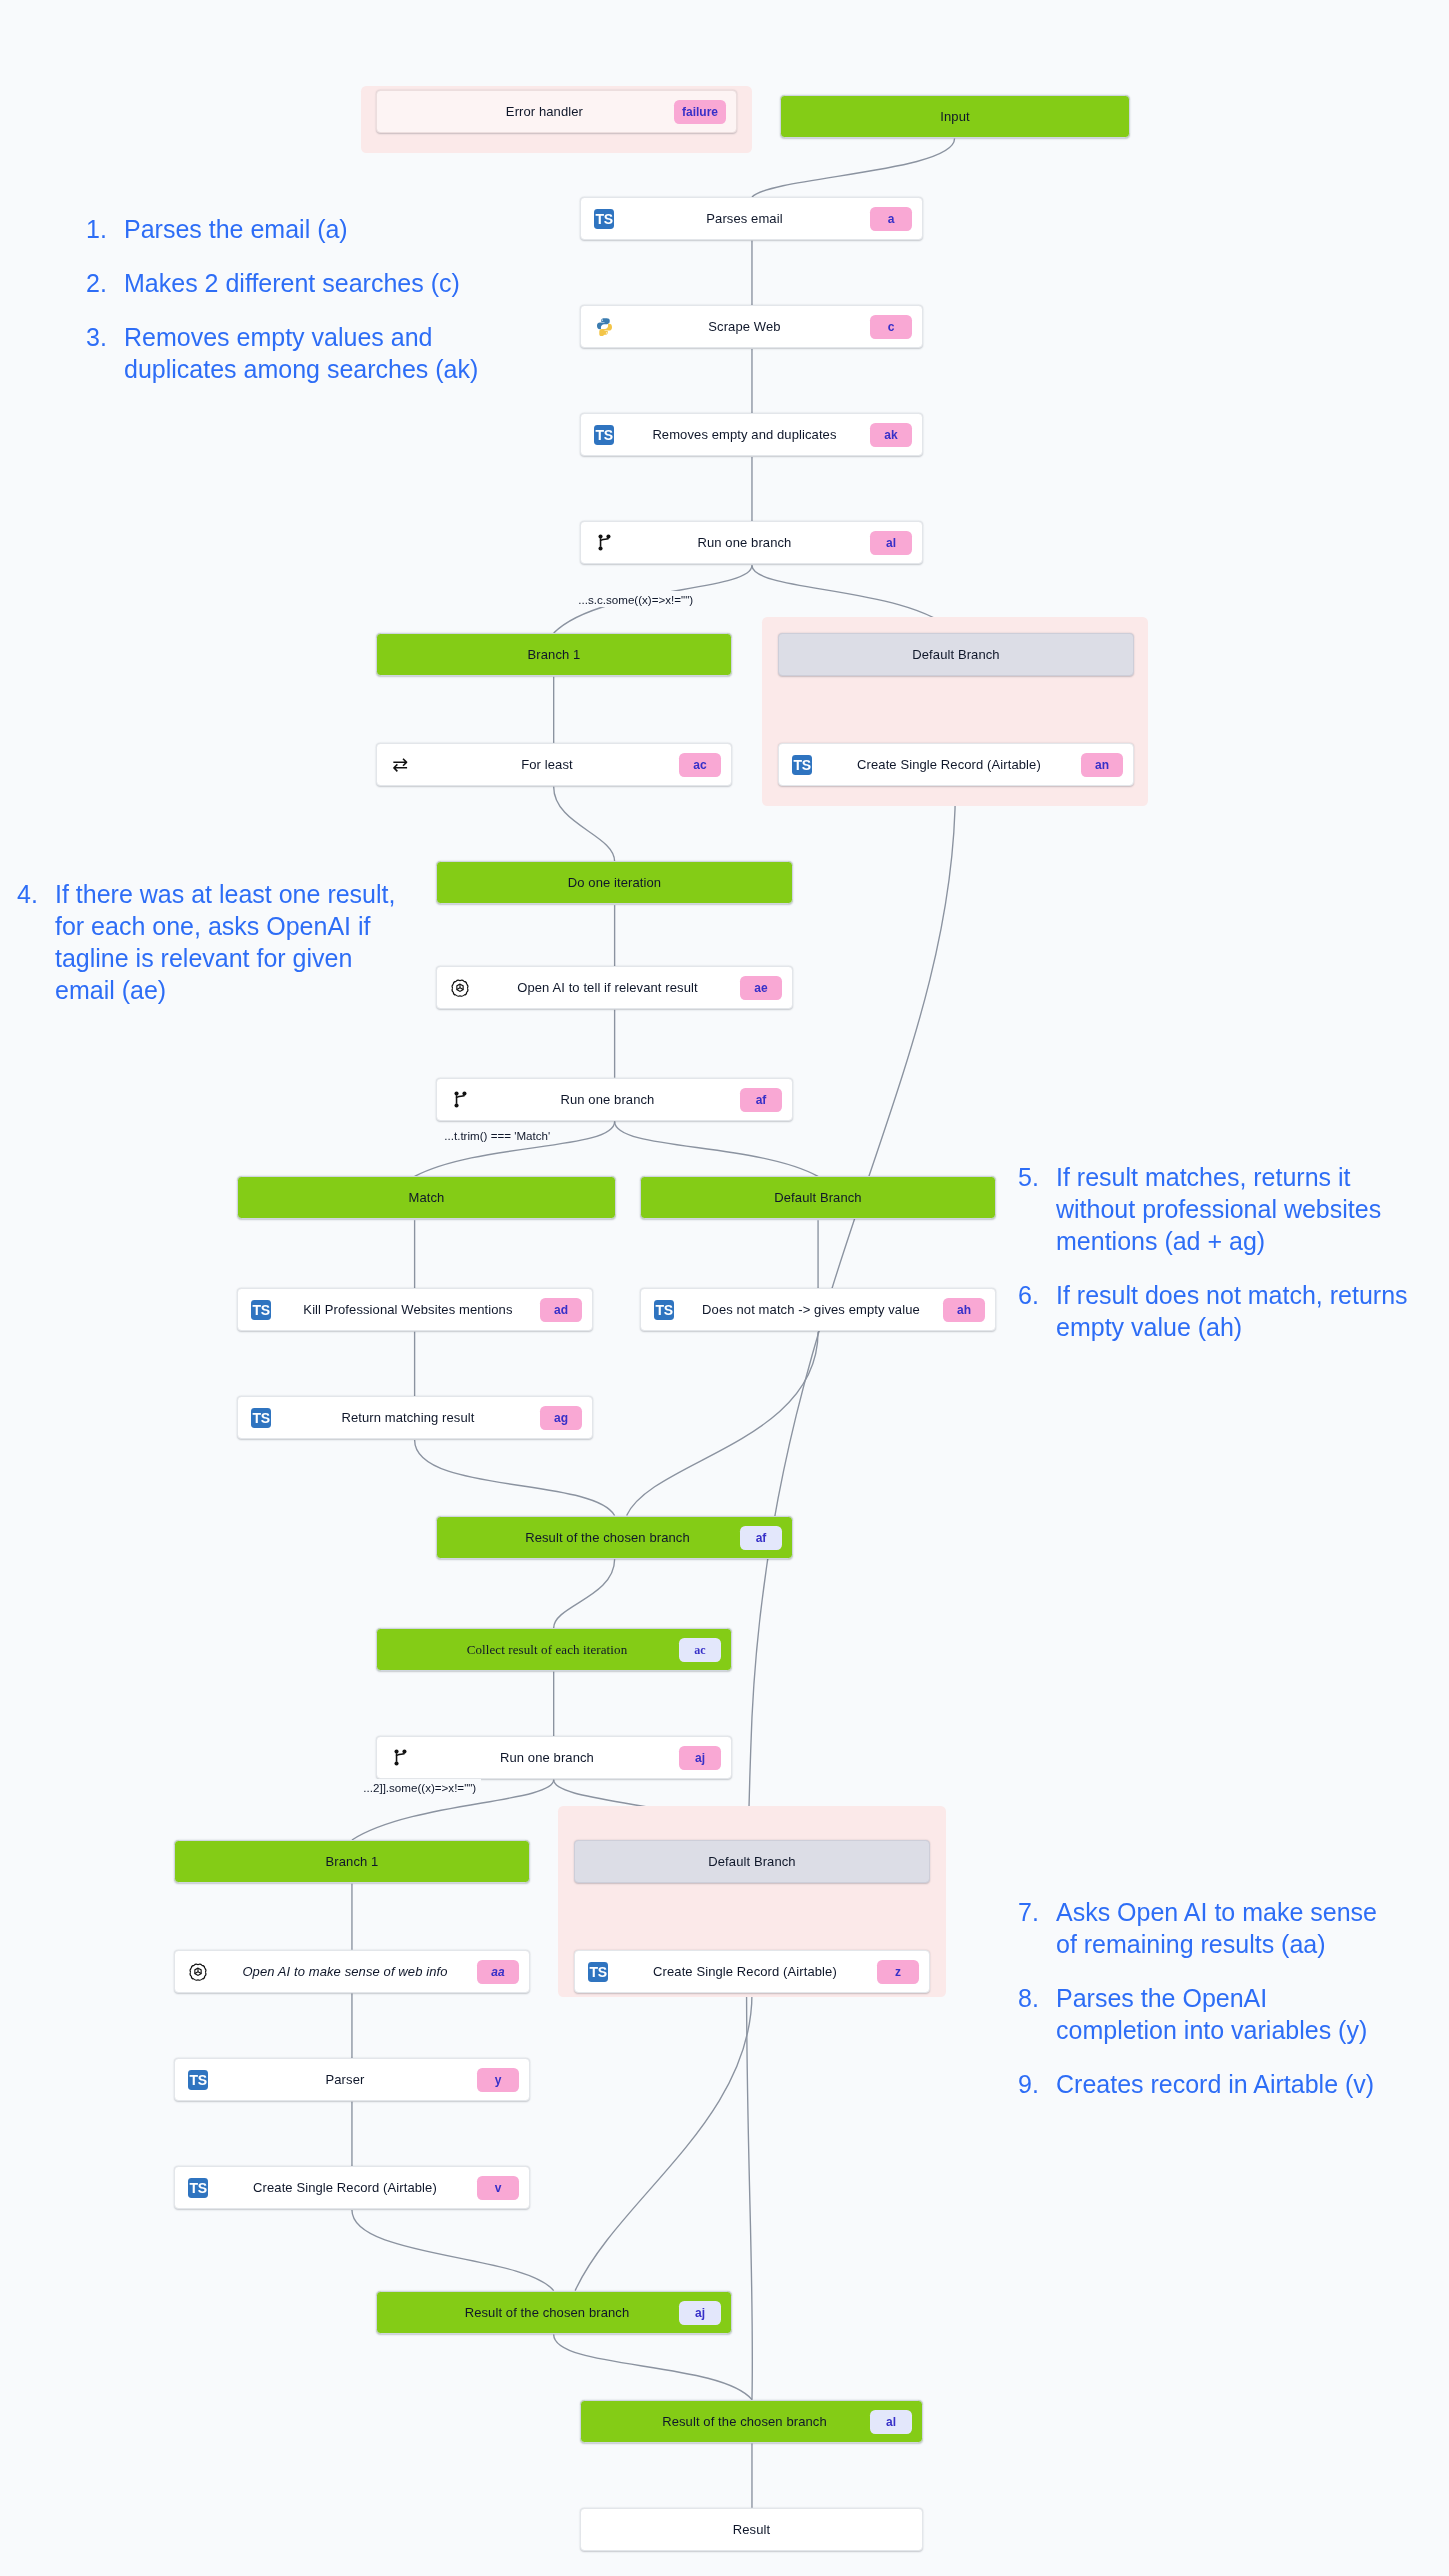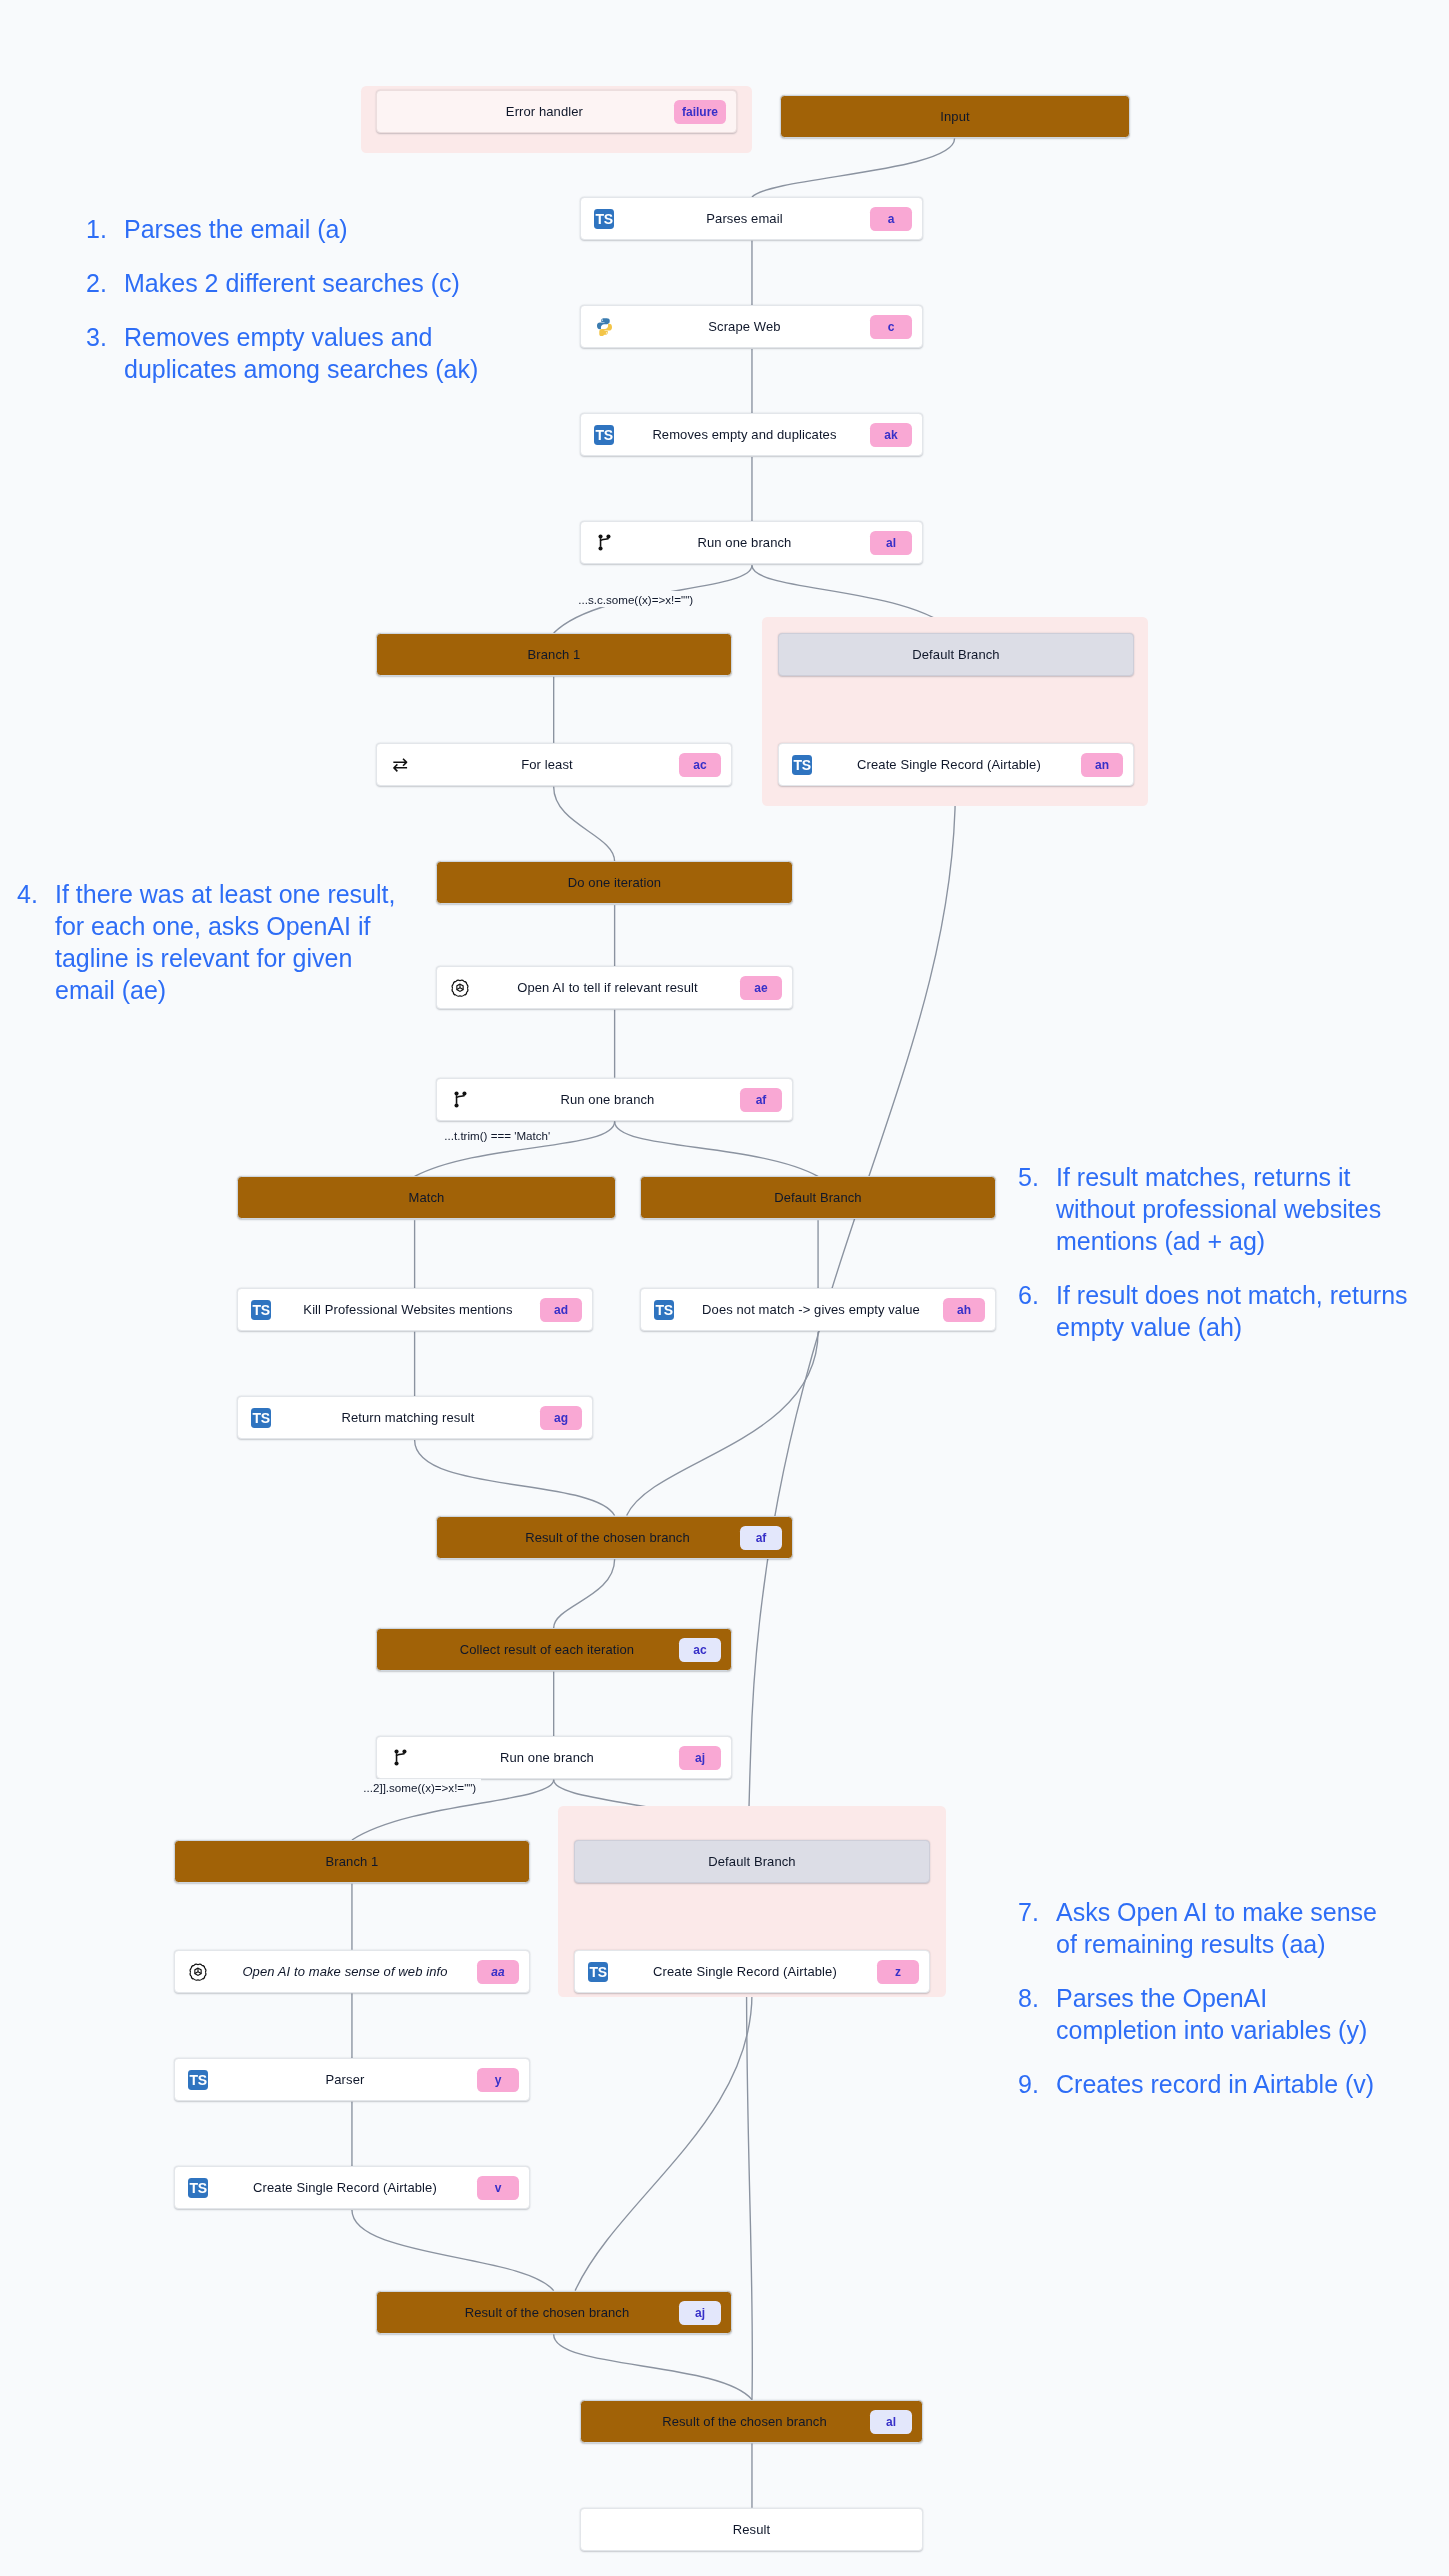--- a/index.html
+++ b/index.html
@@ -49,21 +49,21 @@
     background:#f9a8d4;
     color:#3730c8;
     font-weight:bold;
     font-size:12px;
     text-align:center;
   }
   .node .spacer{flex:0 0 29px;margin-right:8.6px;}
 
   
   .node.white{background:#ffffff;border:0.9px solid #e3e6ea;}
-  .node.grey{background:#a16207;border:0.9px solid #cfd6de;}
+  .node.grey{background:#84cc16;border:0.9px solid #cfd6de;}
   .node.grey2{background:#dcdde6;border:0.9px solid #cdced9;}
   .node.pale{background:#fdf4f4;border:0.9px solid #ecdede;}
   .node.tagplain .tag{background:transparent;}
   .node.grey .tag, .node.grey2 .tag{background:#e3e7fb;}
 
   
   .zone{
     position:absolute;
     background:#fbe9e9;
     border-radius:5.2px;
@@ -321,21 +321,21 @@
     <span class="title">Return matching result</span>
     <span class="tag">ag</span>
   </div>
 
   <div class="node grey" style="left:436px;top:1516px;width:357px;">
     <span class="spacer"></span>
     <span class="title">Result of the chosen branch</span>
     <span class="tag">af</span>
   </div>
 
-  <div class="node grey" style="left:376px;top:1628px;width:356px;">
+  <div class="node grey" style="left:376px;top:1628px;width:356px;font-family:Liberation Serif, serif;">
     <span class="spacer"></span>
     <span class="title">Collect result of each iteration</span>
     <span class="tag">ac</span>
   </div>
 
   <div class="node white" style="left:376px;top:1736px;width:356px;">
     <span class="icon">
       <svg width="17" height="19" viewBox="0 0 20 24" aria-hidden="true">
         <g stroke="#111" stroke-width="2" fill="none">
           <path d="M5 6.5 L5 17.5"></path>

